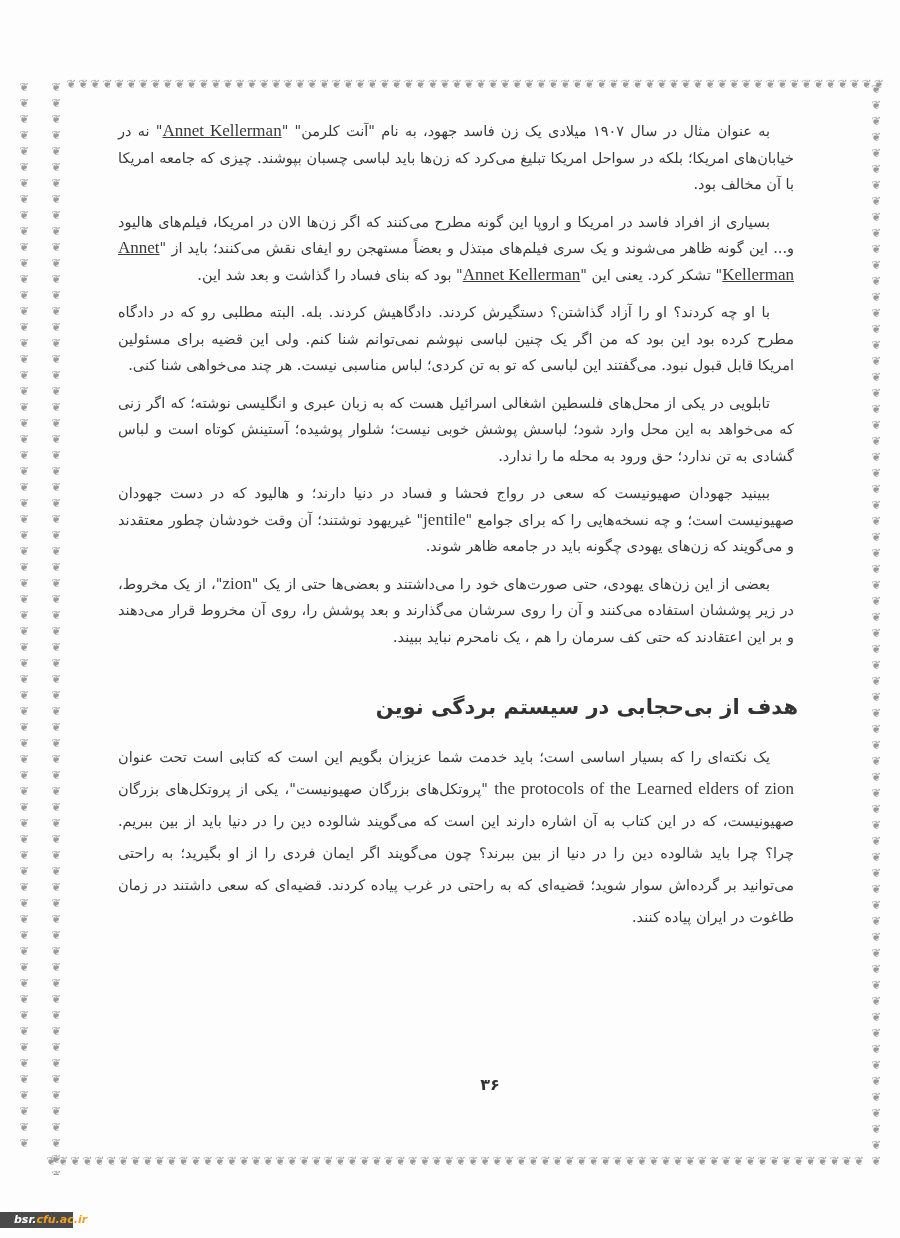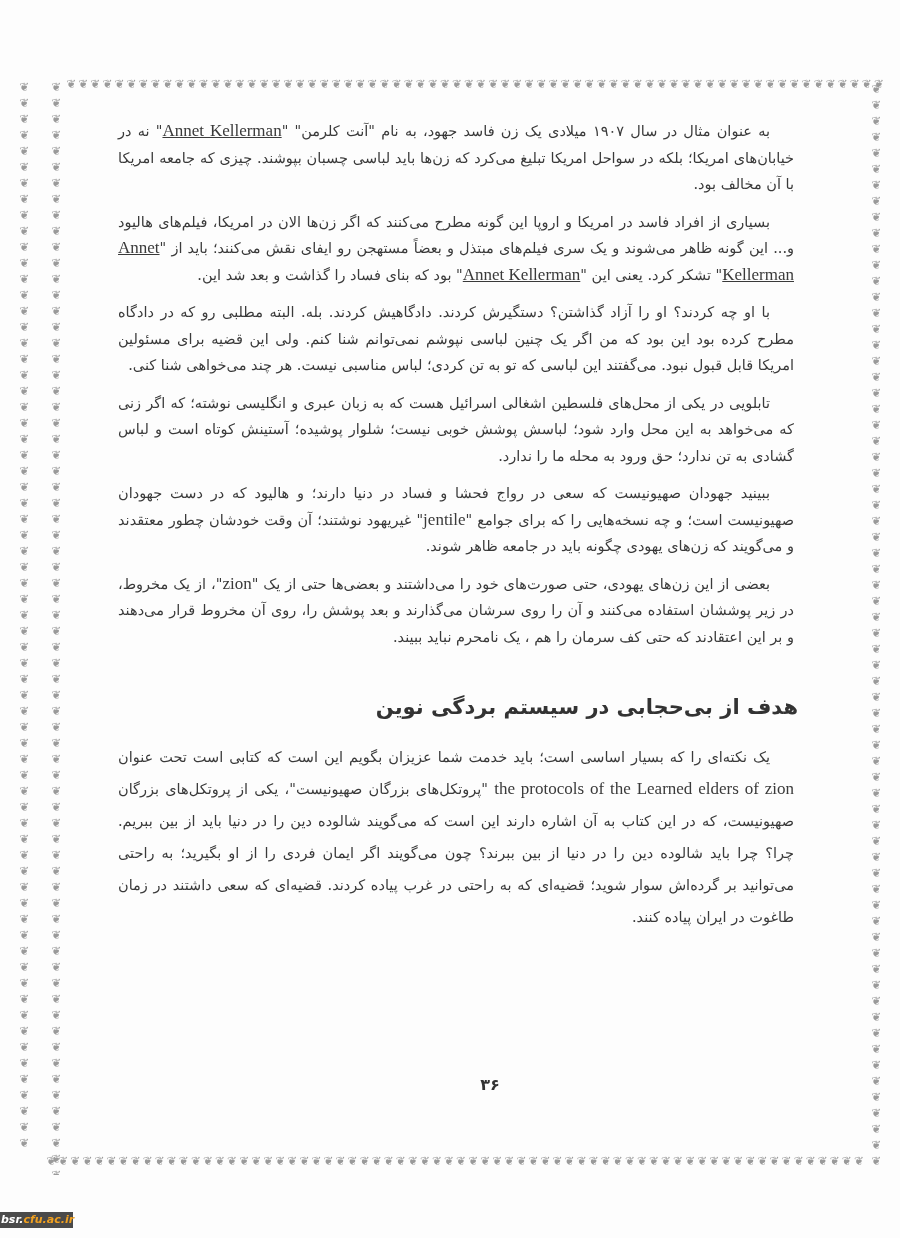--- a/index.html
+++ b/index.html
@@ -31,21 +31,21 @@
   }
   .latin { font-family: "Liberation Serif", serif; font-size:17px; direction:ltr; unicode-bidi:embed; }
   .u { text-decoration:underline; }
   .page-number {
     position:absolute; left:430px; top:1075px; width:40px; text-align:center;
     font-family:"DejaVu Sans", sans-serif; font-size:16px; font-weight:bold; color:#333;margin-left:40px;
   }
   .watermark {
     position:absolute; left:0; top:1212px; width:73px; height:16px; background:#4a4a4a;
     font-family:"DejaVu Sans", sans-serif; font-style:italic; font-weight:bold; font-size:11px;
-    line-height:16px; padding-left:1px; box-sizing:border-box;
+    line-height:16px; padding-left:14px; box-sizing:border-box;
   }
   .wm-a { color:#ffffff; }
   .wm-b { color:#f0a020; }
 </style>
 </head>
 <body>
 
 <div class="page-edge"></div>
 
 <div class="border-frame border-top fp-row">❦❦❦❦❦❦❦❦❦❦❦❦❦❦❦❦❦❦❦❦❦❦❦❦❦❦❦❦❦❦❦❦❦❦❦❦❦❦❦❦❦❦❦❦❦❦❦❦❦❦❦❦❦❦❦❦❦❦❦❦❦❦❦❦❦❦❦❦</div>

